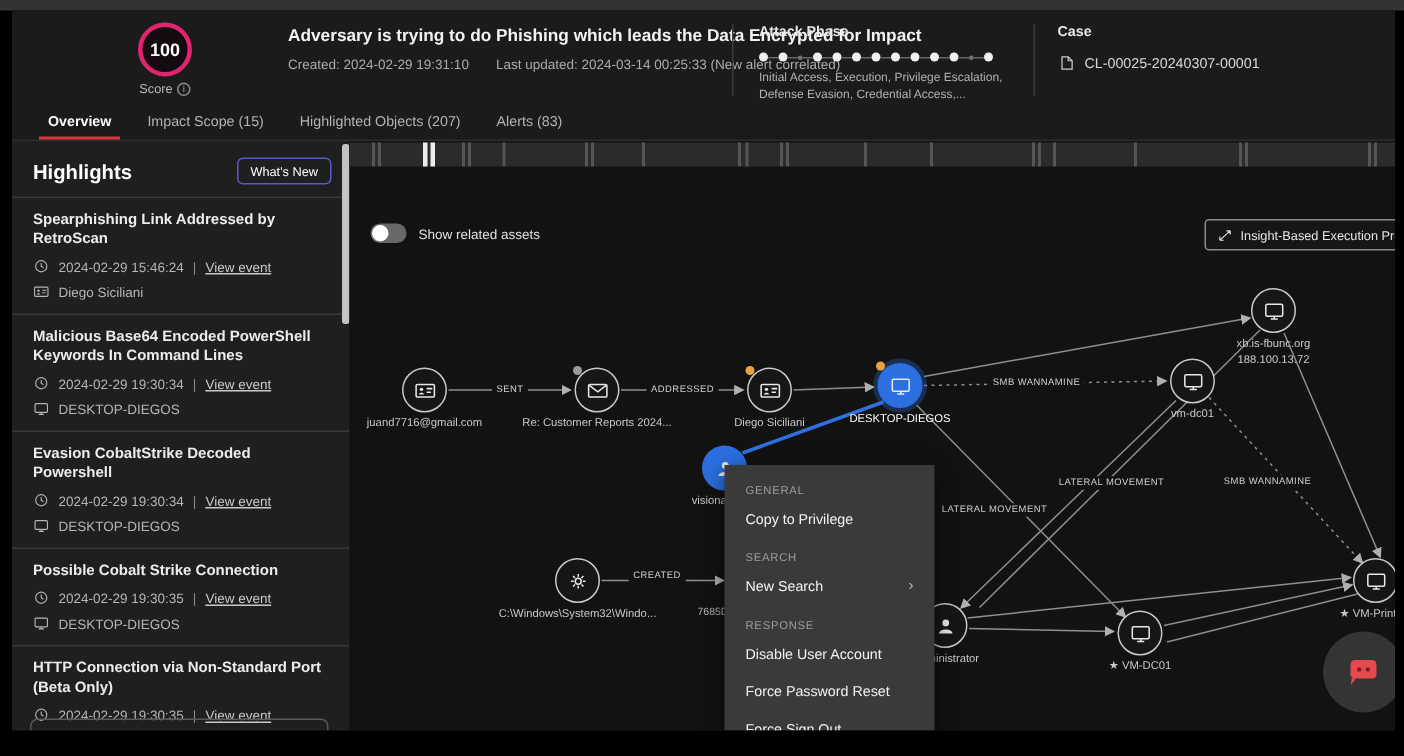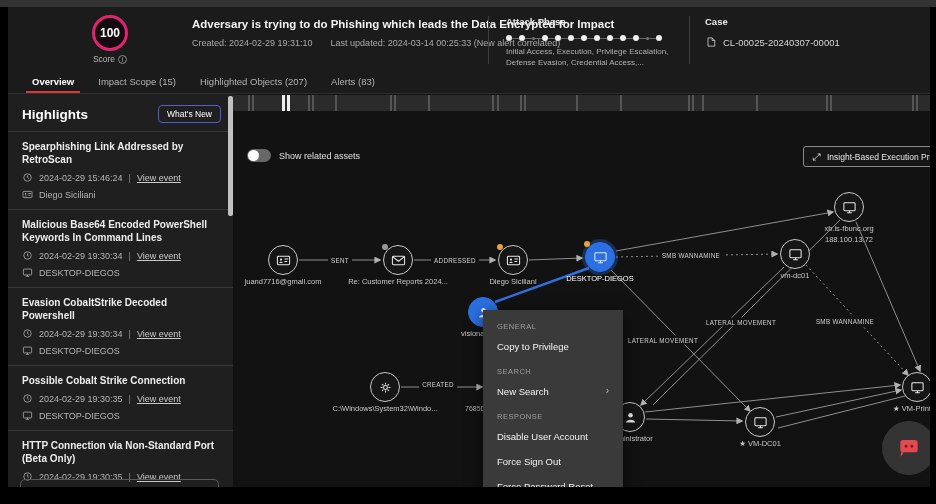--- a/index.html
+++ b/index.html
@@ -442,24 +442,24 @@
           <div class="ctx-h">SEARCH</div>
           <div class="ctx-i">
             <span>New Search</span>
             <span class="chev">›</span>
           </div>
           <div class="ctx-h">RESPONSE</div>
           <div class="ctx-i">
             <span>Disable User Account</span>
           </div>
           <div class="ctx-i">
+            <span>Force Password Reset</span>
+          </div>
+          <div class="ctx-i">
             <span>Force Sign Out</span>
-          </div>
-          <div class="ctx-i">
-            <span>Force Password Reset</span>
           </div>
         </div>
 
       <button class="fab">
         <svg width="26" height="26" viewBox="0 0 18 18">
           <rect x="3" y="3.5" width="12" height="8.5" rx="2" fill="#e5484d"></rect>
           <circle cx="7" cy="7.8" r="1" fill="#7a1d21"></circle>
           <circle cx="11" cy="7.8" r="1" fill="#7a1d21"></circle>
           <path d="M5.5 12l-2.3 3 .3-3z" fill="#e5484d"></path>
         </svg>

